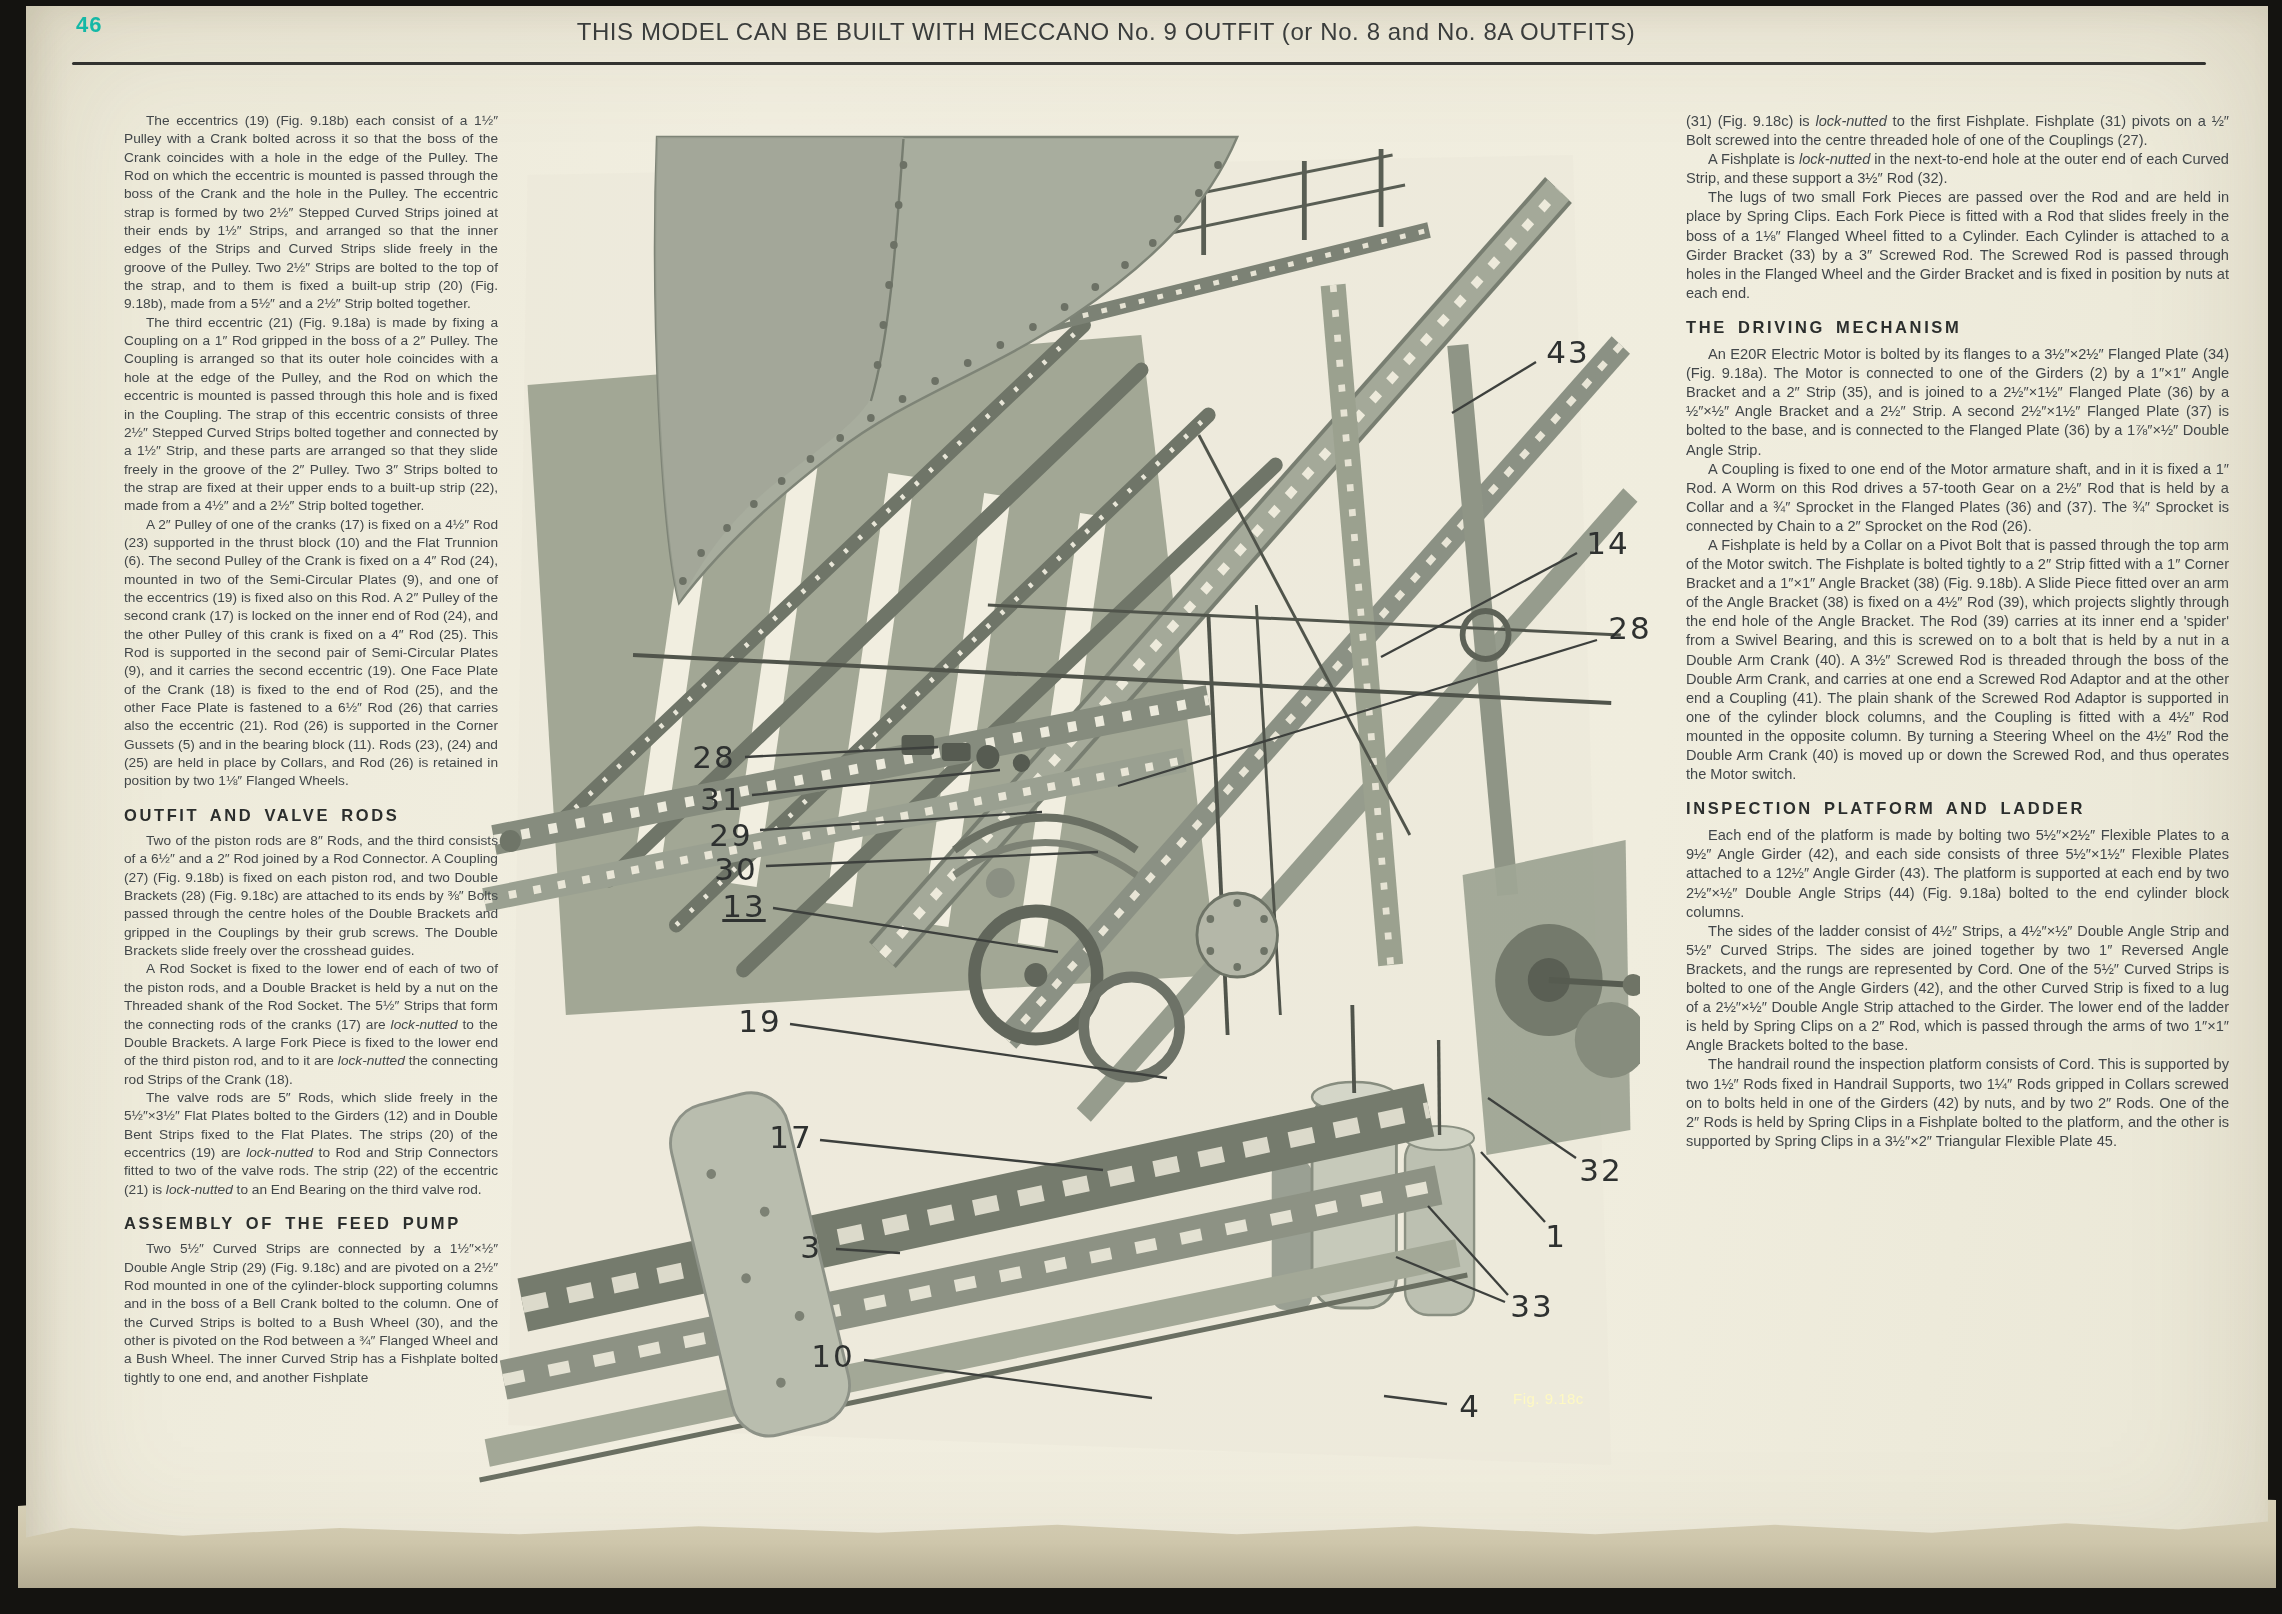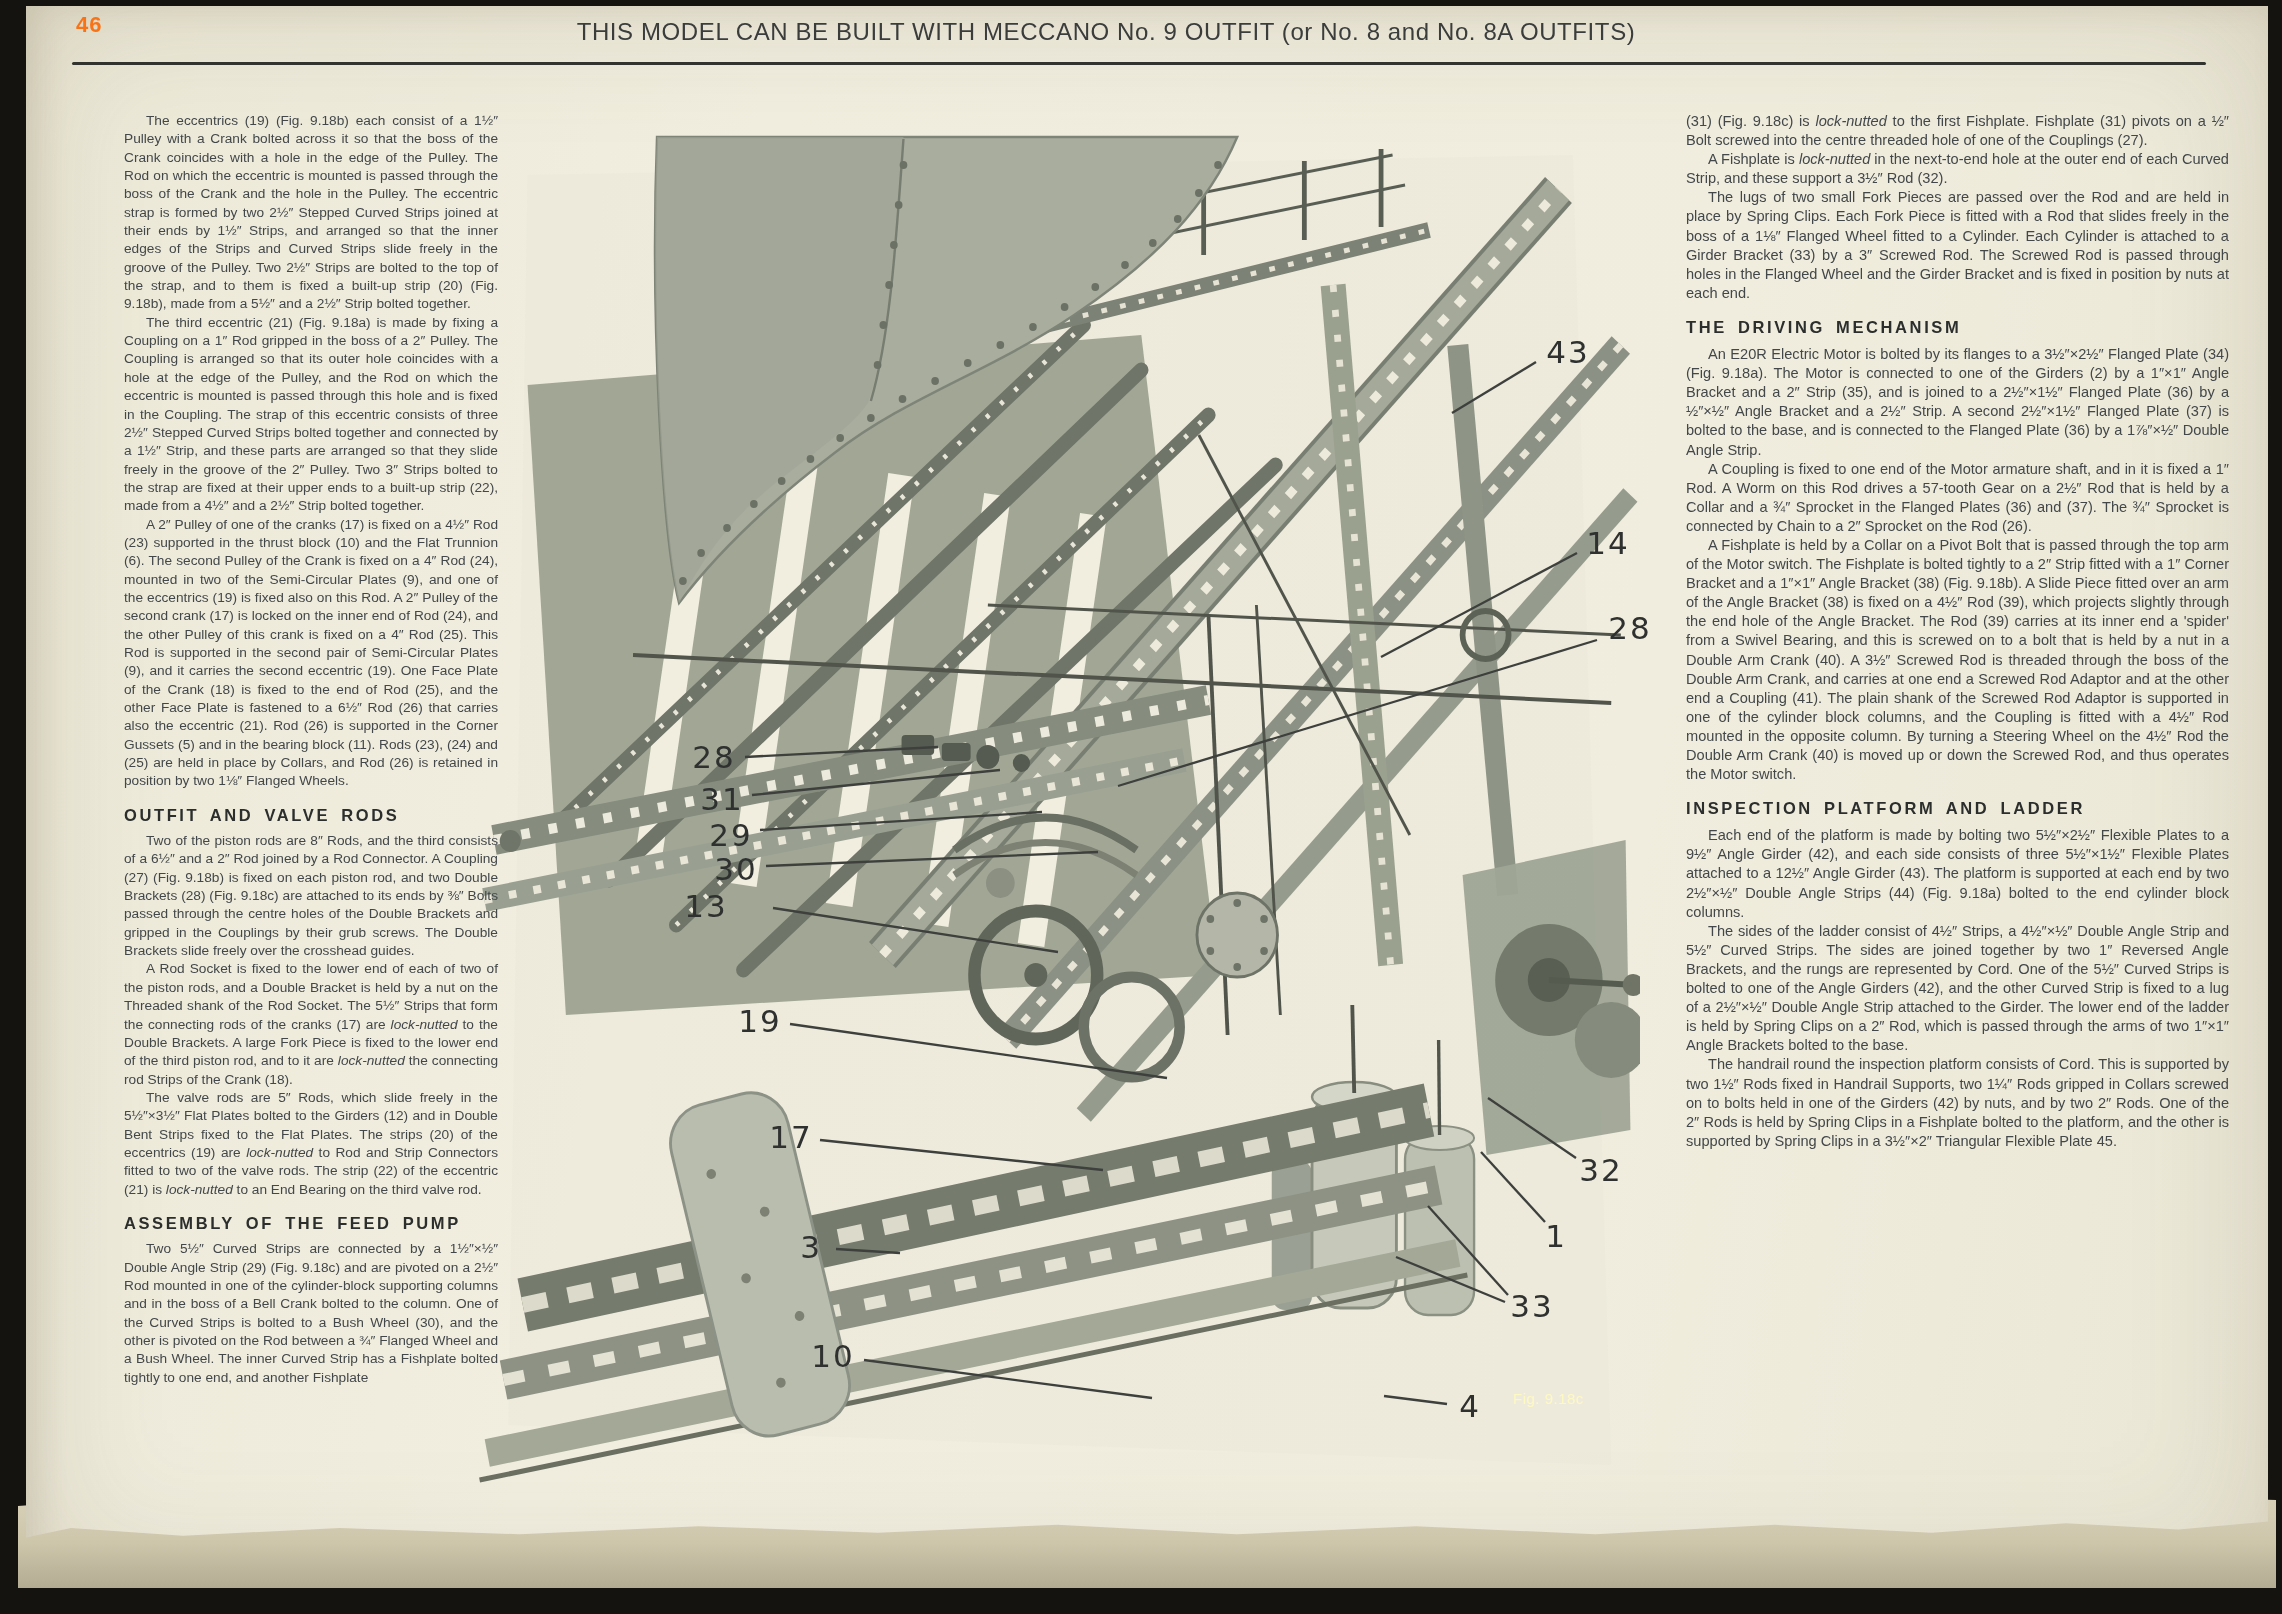--- a/index.html
+++ b/index.html
@@ -8,21 +8,21 @@
 
   .torn-strip{position:absolute;left:18px;right:6px;top:1488px;height:100px;z-index:0;
     background:linear-gradient(180deg,#d9d2ba 0%,#cec6ab 55%,#b3ab92 100%);
     clip-path:polygon(0% 18%,6% 8%,13% 16%,21% 6%,30% 14%,39% 5%,48% 13%,57% 6%,66% 15%,75% 7%,84% 14%,92% 6%,100% 12%,100% 100%,0% 100%);}
 
   .paper{position:absolute;left:26px;top:6px;right:14px;bottom:26px;z-index:1;
     background:linear-gradient(100deg,#ece9d8 0%,#f1eee0 30%,#f0edde 70%,#eae7d6 100%);
     box-shadow:inset 0 0 140px rgba(118,102,64,.20), inset 14px 0 30px rgba(90,80,50,.12);
     clip-path:polygon(0% 0%,100% 0%,100% 95.8%,96% 96.3%,91% 95.9%,85% 96.5%,78% 96.0%,70% 96.6%,62% 96.1%,54% 96.6%,46% 96.0%,38% 96.5%,30% 96.1%,22% 96.6%,14% 96.2%,7% 96.7%,2% 96.2%,0% 96.8%);}
 
-  .pgnum{position:absolute;left:76px;top:12px;z-index:3;font-size:22px;font-weight:bold;color:#f97316;letter-spacing:1px;}
+  .pgnum{position:absolute;left:76px;top:12px;z-index:3;font-size:22px;font-weight:bold;color:#14b8a6;letter-spacing:1px;}
   .hdr{position:absolute;left:0;right:70px;top:18px;z-index:3;text-align:center;font-size:24px;color:#3a3d3c;letter-spacing:.6px;}
   .hdr-rule{position:absolute;left:72px;top:62px;width:2134px;height:3px;background:#32322f;z-index:3;border-radius:2px;}
   .subhdr{position:absolute;left:0;right:160px;top:84px;z-index:3;text-align:center;font-size:17px;color:#3c3f3e;letter-spacing:.5px;}
 
   .col{position:absolute;z-index:3;color:#42474a;text-align:justify;margin-left:36px;}
   .col-left{left:88px;top:112px;width:374px;font-size:13.7px;line-height:18.35px;}
   .col-right{left:1650px;top:112px;width:543px;font-size:14.6px;line-height:19.1px;}
   .para{margin:0;text-indent:22px;}
   .para.noindent{text-indent:0;}
   .para i{font-style:italic;}
@@ -261,21 +261,21 @@
       <line x1="1505" y1="1302" x2="1396" y2="1257"></line>
       <line x1="1447" y1="1404" x2="1384" y2="1396"></line>
     </svg>
 <div class="callout" style="left: 1568px; top: 352px;">43</div>
     <div class="callout" style="left: 1608px; top: 543px;">14</div>
     <div class="callout" style="left: 1630px; top: 628px;">28</div>
     <div class="callout" style="left: 714px; top: 757px;">28</div>
     <div class="callout" style="left: 722px; top: 799px;">31</div>
     <div class="callout" style="left: 731px; top: 835px;">29</div>
     <div class="callout" style="left: 736px; top: 869px;">30</div>
-    <div class="callout" style="left: 706px; top: 906px;">13</div>
+    <div class="callout" style="left: 744px; top: 906px; text-decoration: underline;">13</div>
     <div class="callout" style="left: 760px; top: 1021px;">19</div>
     <div class="callout" style="left: 791px; top: 1137px;">17</div>
     <div class="callout" style="left: 811px; top: 1247px;">3</div>
     <div class="callout" style="left: 833px; top: 1356px;">10</div>
     <div class="callout" style="left: 1601px; top: 1170px;">32</div>
     <div class="callout" style="left: 1556px; top: 1236px;">1</div>
     <div class="callout" style="left: 1532px; top: 1306px;">33</div>
     <div class="callout" style="left: 1470px; top: 1406px;">4</div>
   </div>
 

